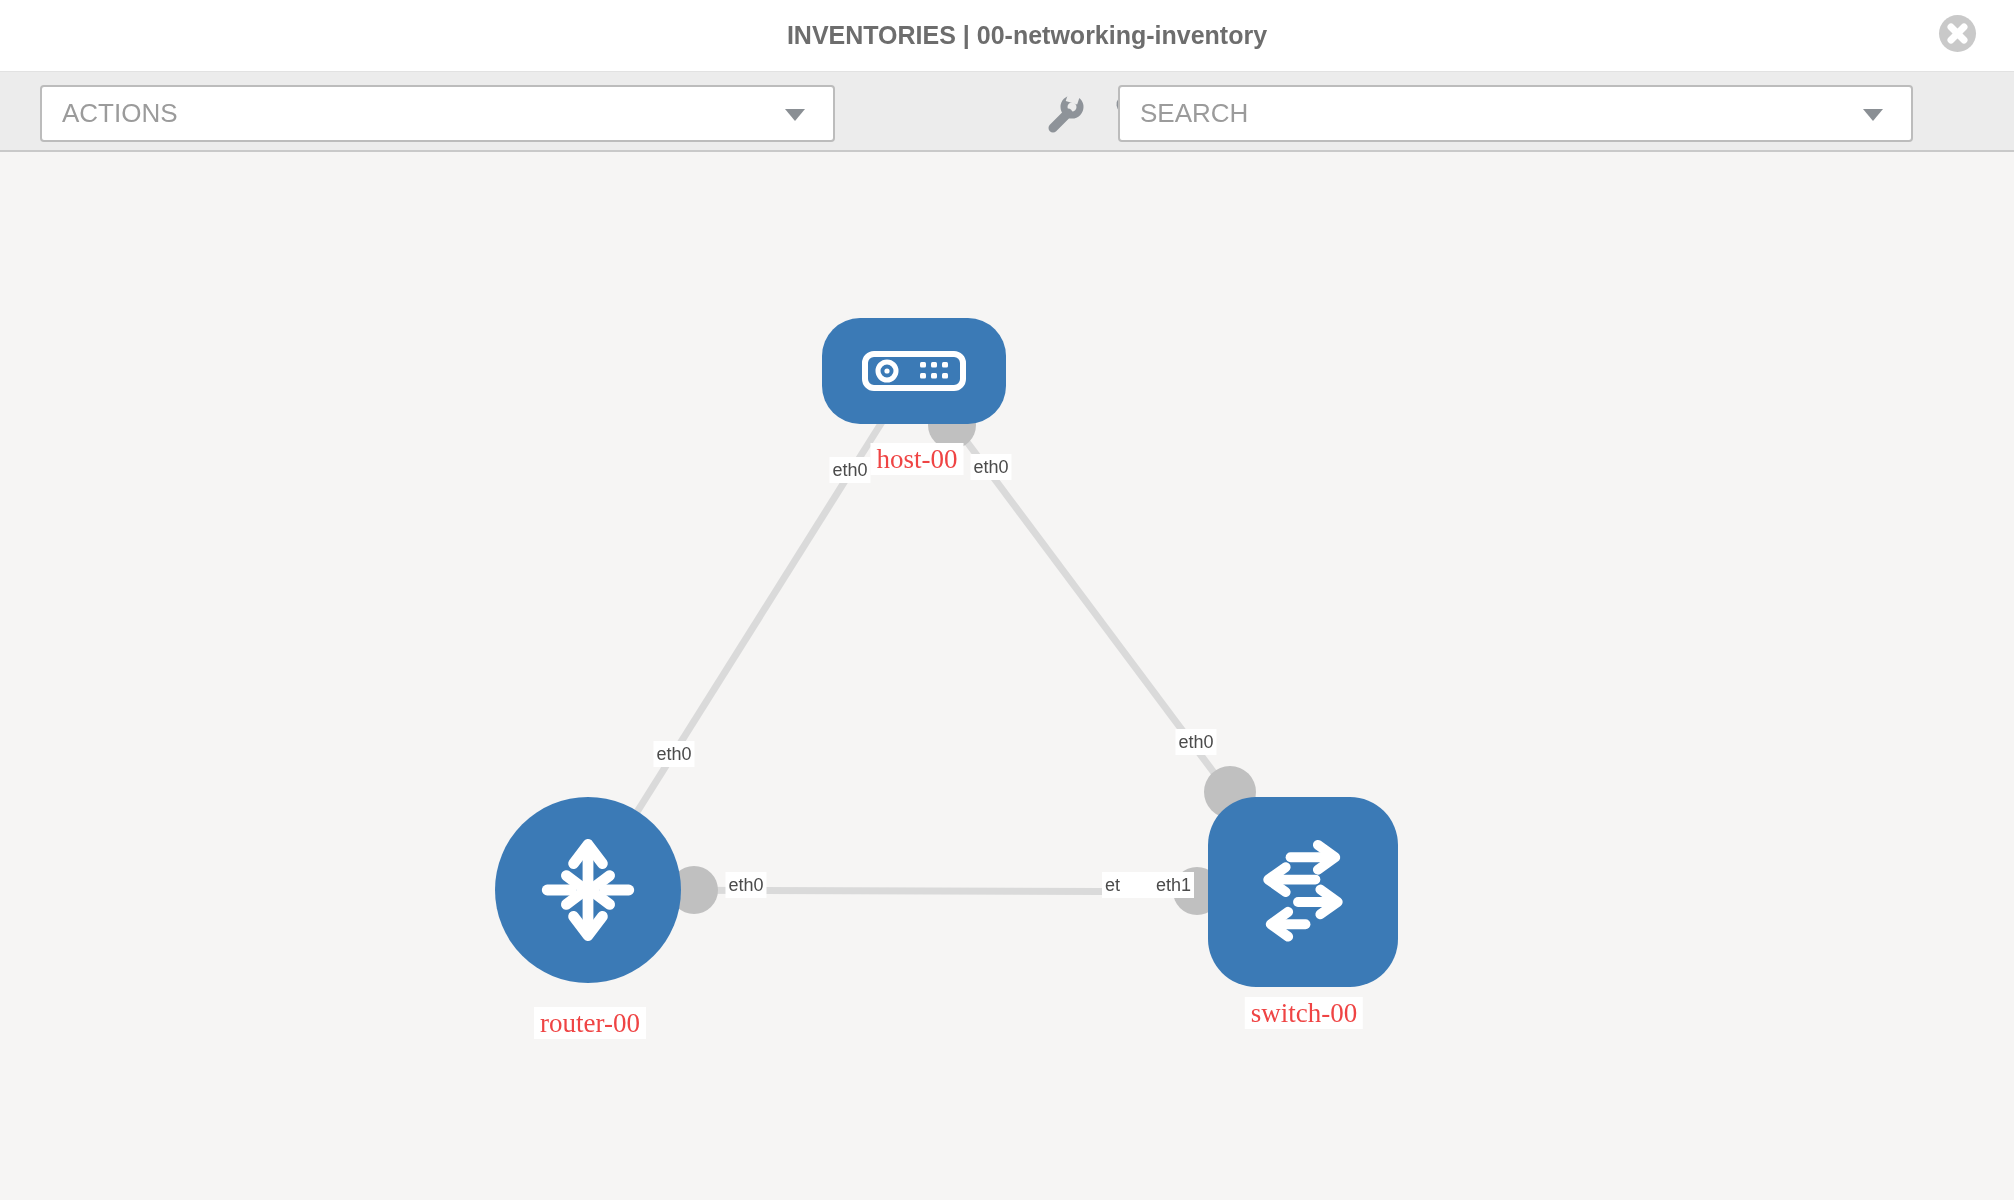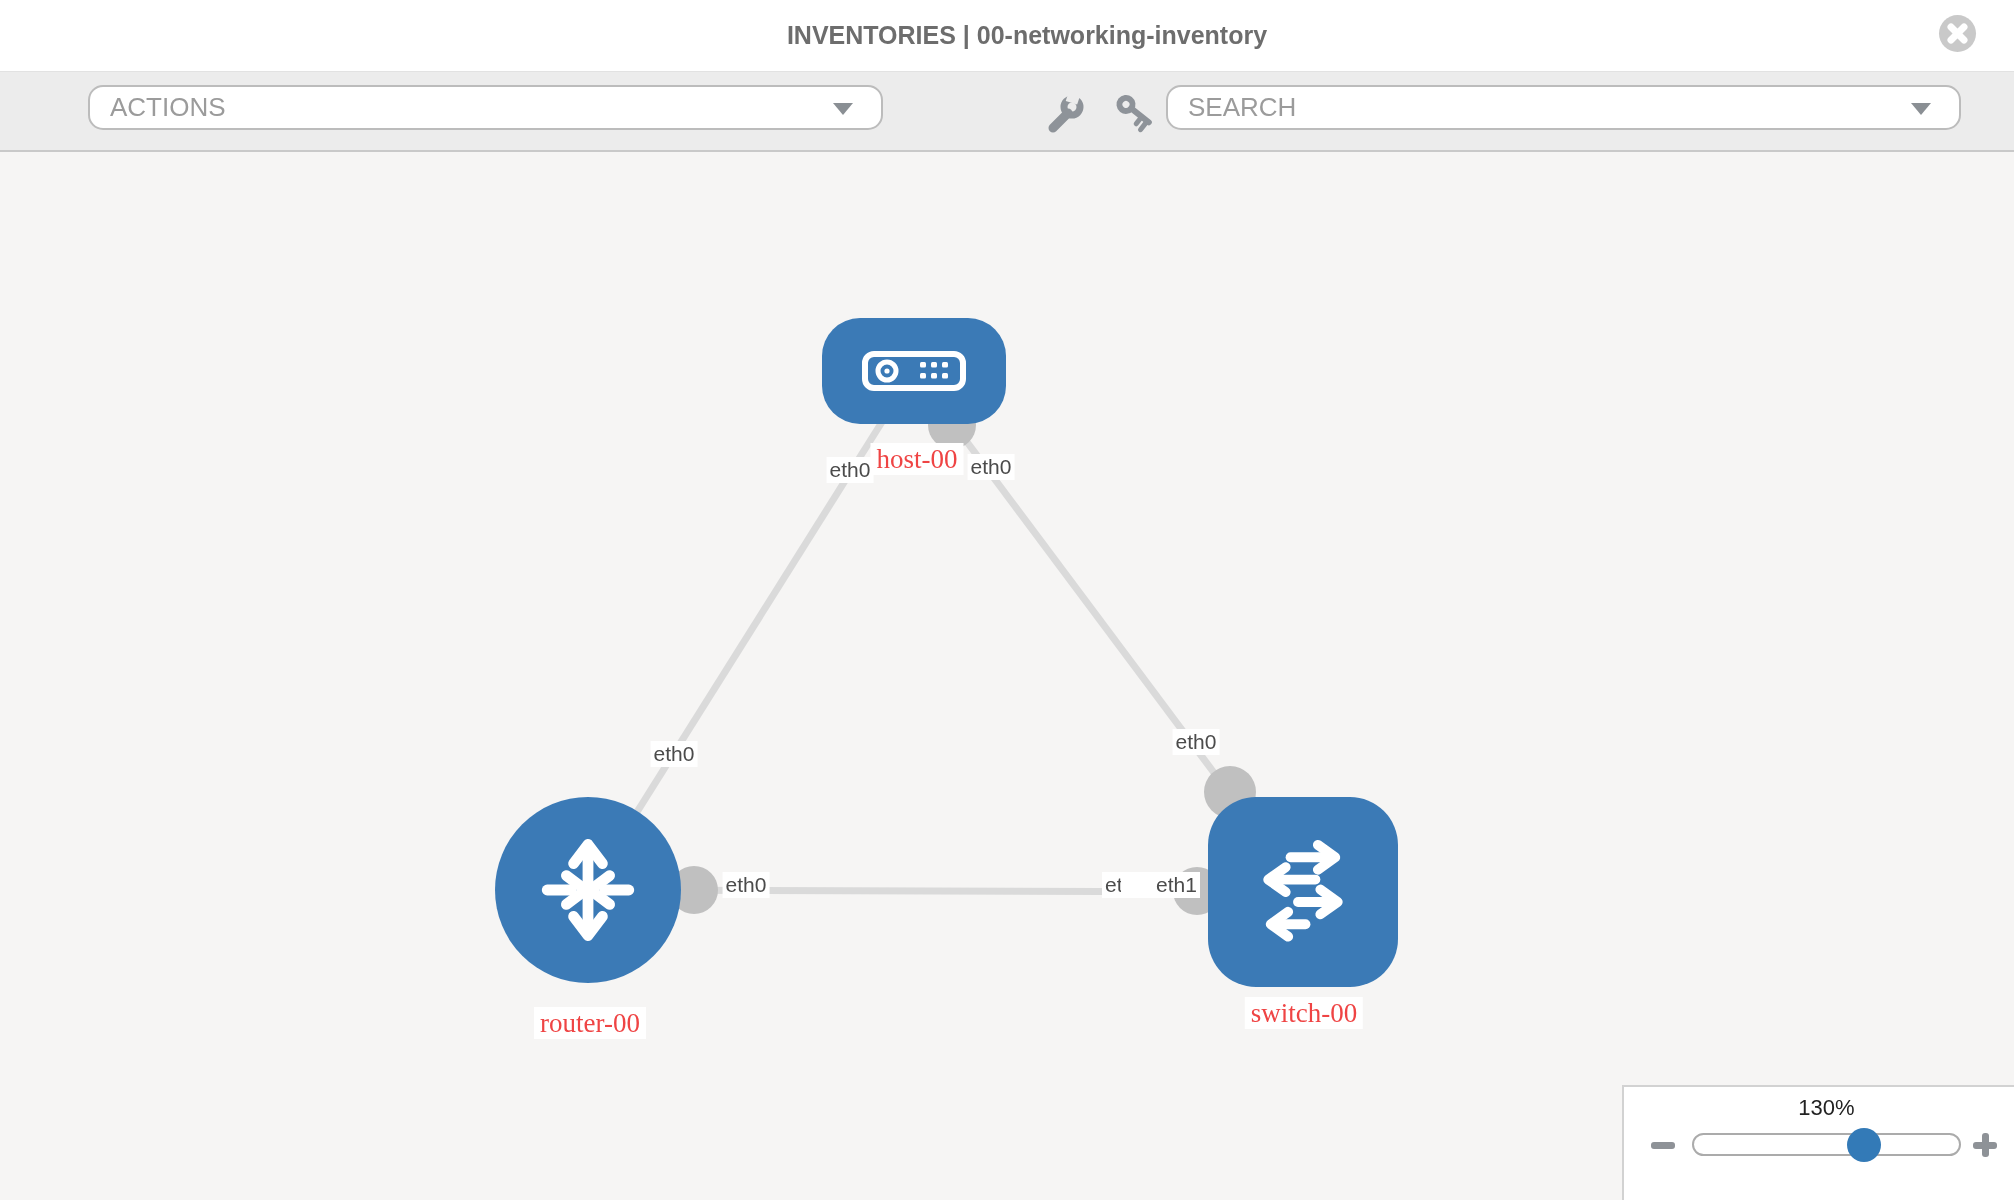--- a/index.html
+++ b/index.html
@@ -10,23 +10,23 @@
   
   .header { position:absolute; left:0; top:0; width:2014px; height:72px;
     background:#ffffff; border-bottom:1px solid #e2e2e2; display:flex; align-items:center;justify-content:center; }
   .page-title { margin-left:40px; font-size:25px; font-weight:bold; color:#6d6d6d; }
   .close-btn { position:absolute; right:38px; top:15px; width:37px; height:37px;
     border-radius:50%; background:#c9c9c9; cursor:pointer; }
 
   
   .toolbar { position:absolute; left:0; top:72px; width:2014px; height:80px;
     background:#ececec; border-bottom:2px solid #c9c9c9; }
-  .select-box { position:absolute; top:13px; height:45px; background:#fff;
-    border:2px solid #bcbcbc; border-radius:15px; display:flex; align-items:center;
-    font-size:26px; color:#9b9b9b; padding-left:20px; cursor:pointer;margin-left:48px; }
+  .select-box { position:absolute; top:13px; height:57px; background:#fff;
+    border:2px solid #bcbcbc; border-radius:4px; display:flex; align-items:center;
+    font-size:26px; color:#9b9b9b; padding-left:20px; cursor:pointer; }
   .select-actions { left:40px;  width:795px; }
   .select-search  { left:1118px; width:795px;align-items:center; }
   .caret { position:absolute; right:28px; top:50%; margin-top:-5px; width:0; height:0;
     border-left:10px solid transparent; border-right:10px solid transparent;
     border-top:12px solid #8a8f94; }
   .tool-icon { position:absolute; top:20px; width:44px; height:44px; cursor:pointer; }
   .tool-wrench { left:1043px; }
   .tool-key    { left:1113px; }
 
   
@@ -35,21 +35,21 @@
   .links-layer { position:absolute; left:0; top:0; }
 
   .node { position:absolute; background:#3b7ab6; display:flex; align-items:center;
     justify-content:center; cursor:pointer; }
   .node-host   { left:822px;  top:166px; width:184px; height:106px; border-radius:38px; }
   .node-router { left:495px;  top:645px; width:186px; height:186px; border-radius:50%; }
   .node-switch { left:1208px; top:645px; width:190px; height:190px; border-radius:48px; }
 
   .node-label { position:absolute; transform:translateX(-50%); background:#ffffff;
     color:#ef4444; font-size:27px; line-height:32px; padding:0 6px; white-space:nowrap;font-family:Liberation Serif, serif; }
-  .if-label { position:absolute; background:#ffffff; color:#4b4b4b; font-size:21px;
+  .if-label { position:absolute; background:#ffffff; color:#4b4b4b; font-size:18px;
     line-height:26px; padding:0 3px; white-space:nowrap; }
   .if-center { transform:translateX(-50%); }
 
   
   .zoom-panel { position:absolute; right:0; bottom:0; width:392px; height:115px;
     background:#ffffff; border-left:2px solid #d2d2d2; border-top:2px solid #d2d2d2; }
   .zoom-level { position:absolute; left:68px; top:8px; width:269px; text-align:center;
     font-size:22px; color:#222; }
   .zoom-track { position:absolute; left:68px; top:46px; width:269px; height:23px;
     background:#fff; border:2px solid #ababab; border-radius:12px; cursor:pointer; }
@@ -171,27 +171,15 @@
     <div class="node-label" style="left:1304px; top:845px;">switch-00</div>
 
     <div class="if-label if-center" style="left:850px;  top:305px;">eth0</div>
     <div class="if-label if-center" style="left:991px;  top:302px;">eth0</div>
     <div class="if-label if-center" style="left:674px;  top:589px;">eth0</div>
     <div class="if-label if-center" style="left:746px;  top:720px;">eth0</div>
     <div class="if-label if-center" style="left:1196px; top:577px;">eth0</div>
     <div class="if-label" style="left:1102px; top:720px;">eth0</div>
     <div class="if-label" style="left:1121px; top:720px;padding-left:35px;">eth1</div>
 
-    <div class="zoom-panel">
-      <div class="zoom-level">130%</div>
-      <div class="zoom-btn zoom-minus">
-        <span class="bar-h"></span>
-      </div>
-      <div class="zoom-track"></div>
-      <div class="zoom-handle"></div>
-      <div class="zoom-btn zoom-plus">
-        <span class="bar-h"></span>
-        <span class="bar-v"></span>
-      </div>
-    </div>
 
   </div>
 </div>
 
 </body></html>

